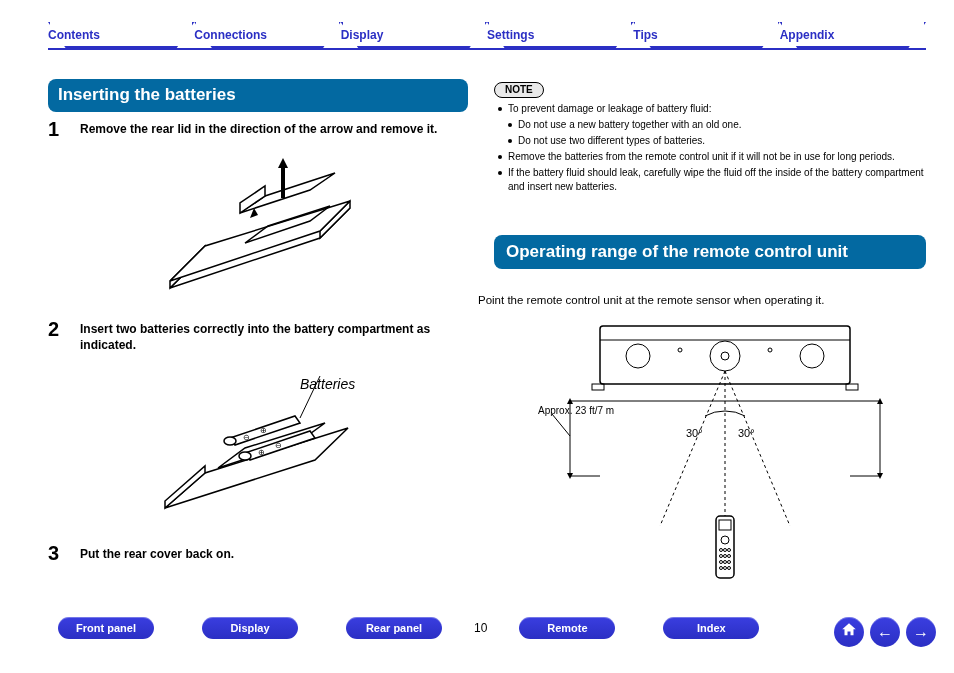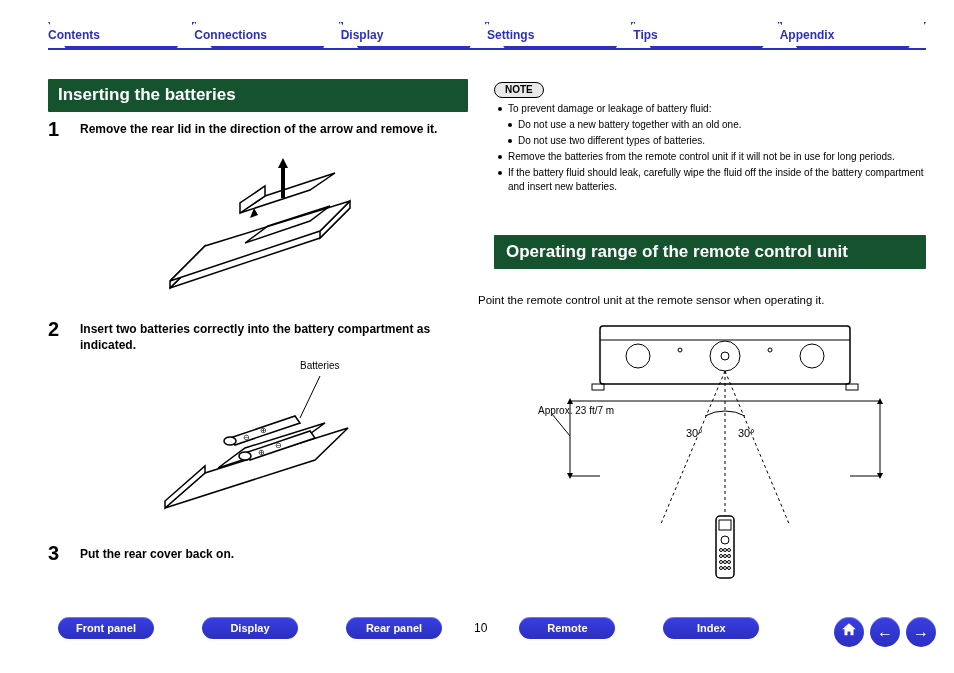--- a/index.html
+++ b/index.html
@@ -18,22 +18,22 @@
     content: ""; position: absolute; inset: 0;
     border: 2px solid #2b2fc4; border-top: none;
     background: #fff;
     clip-path: polygon(0 0, 100% 0, 88% 100%, 12% 100%);
   }
   .top-tab span { position: relative; z-index: 1; }
   .nav-rule { position: absolute; top: 48px; left: 48px; right: 28px; height: 2px; background: #2b2fc4; }
 
   
   .sect-header {
-    background: #14532d; color: #fff; font-size: 17px; font-weight: bold;
-    padding: 6px 10px 7px 10px; border-radius: 1px;
+    background: #0369a1; color: #fff; font-size: 17px; font-weight: bold;
+    padding: 6px 10px 7px 10px; border-radius: 8px;
   }
   #sect1 { position: absolute; top: 79px; left: 48px; width: 420px; }
   #sect2 { position: absolute; top: 235px; left: 494px; width: 432px; line-height: 1.25; padding-left: 12px; }
 
   
   .step-num { font-size: 20px; font-weight: bold; }
   .step-txt { font-size: 12px; font-weight: bold; line-height: 1.35; }
 
   #sn1 { position: absolute; top: 118px; left: 48px; }
   #st1 { position: absolute; top: 121px; left: 80px; width: 380px; }
@@ -41,21 +41,21 @@
   #sn2 { position: absolute; top: 318px; left: 48px; }
   #st2 { position: absolute; top: 321px; left: 80px; width: 380px; }
 
   #sn3 { position: absolute; top: 542px; left: 48px; }
   #st3 { position: absolute; top: 546px; left: 80px; width: 380px; }
 
   
   .fig { position: absolute; }
   #fig1 { top: 158px; left: 150px; width: 220px; height: 150px; }
   #fig2 { top: 368px; left: 150px; width: 220px; height: 160px; }
-  .batt-label { position: absolute; top: 360px; left: 300px; font-size: 10px; }
+  .batt-label { position: absolute; top: 376px; left: 300px; font-size: 14px; font-style: italic; }
 
   
   .note-badge {
     position: absolute; top: 82px; left: 494px;
     border: 1px solid #000; border-radius: 9px;
     font-size: 10px; font-weight: bold; padding: 1px 10px 2px 10px;
     background: #e9e9e9;
   }
   .note-list { position: absolute; top: 102px; left: 498px; width: 430px; font-size: 10px; line-height: 1.4; }
   .note-list ul { list-style: none; padding-left: 0; }

